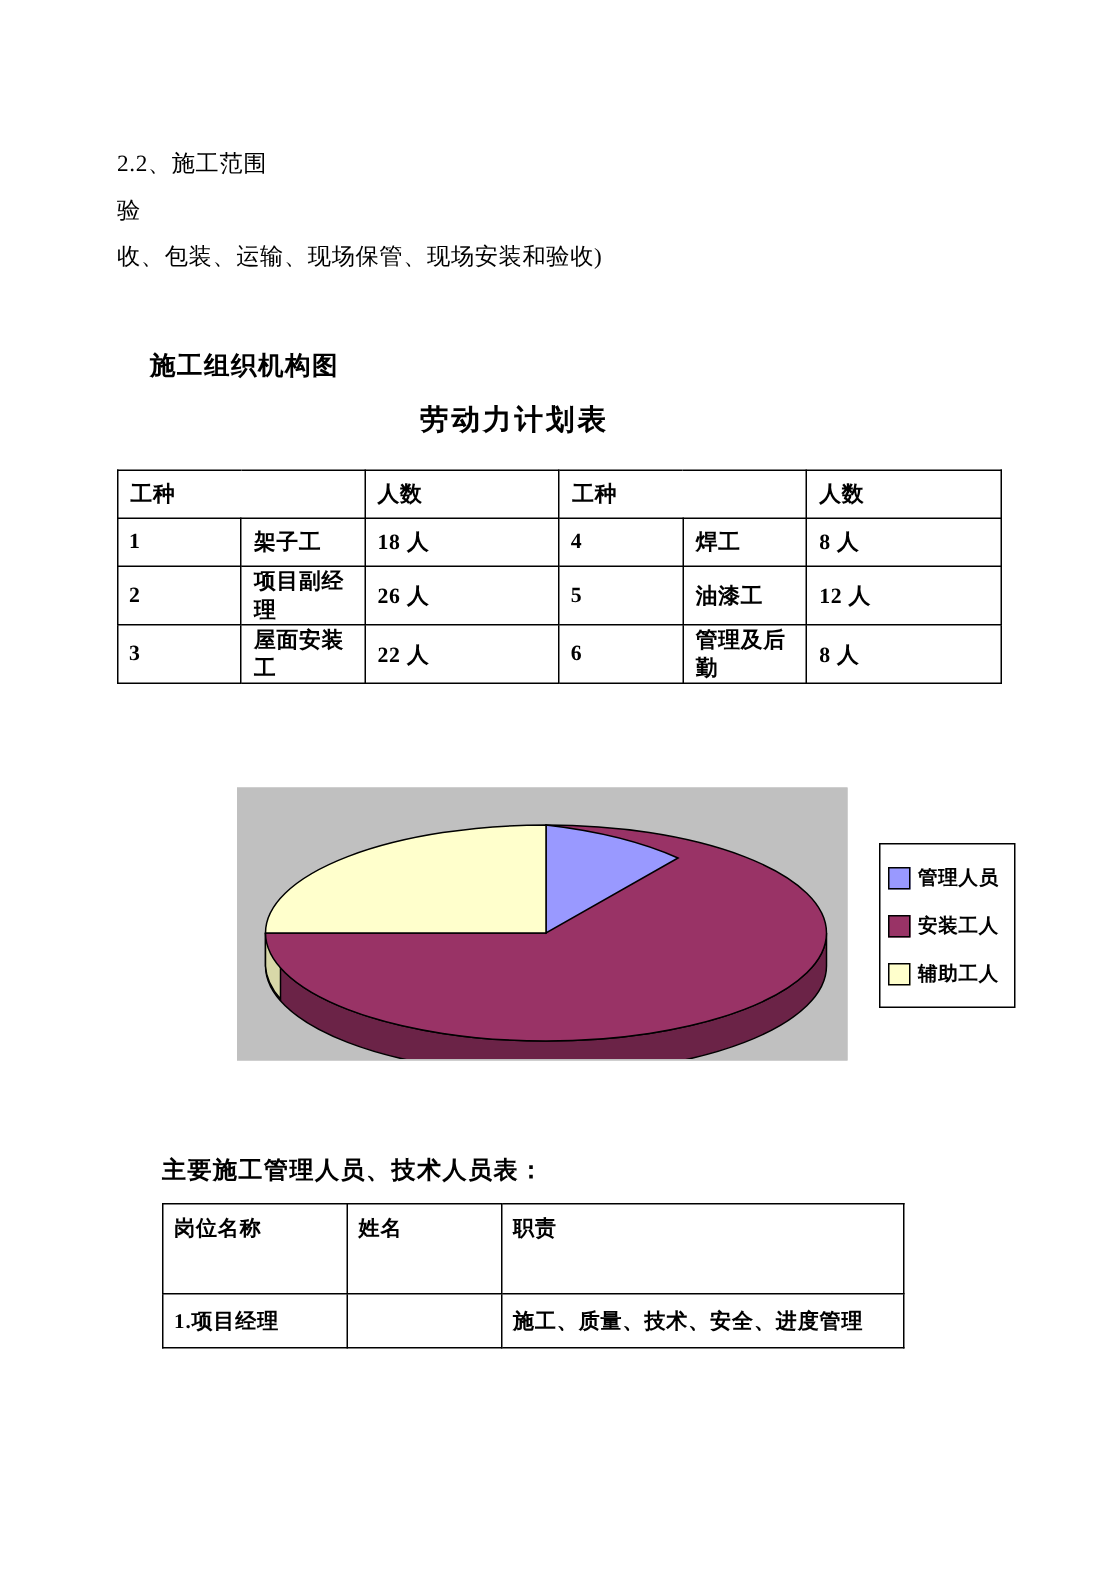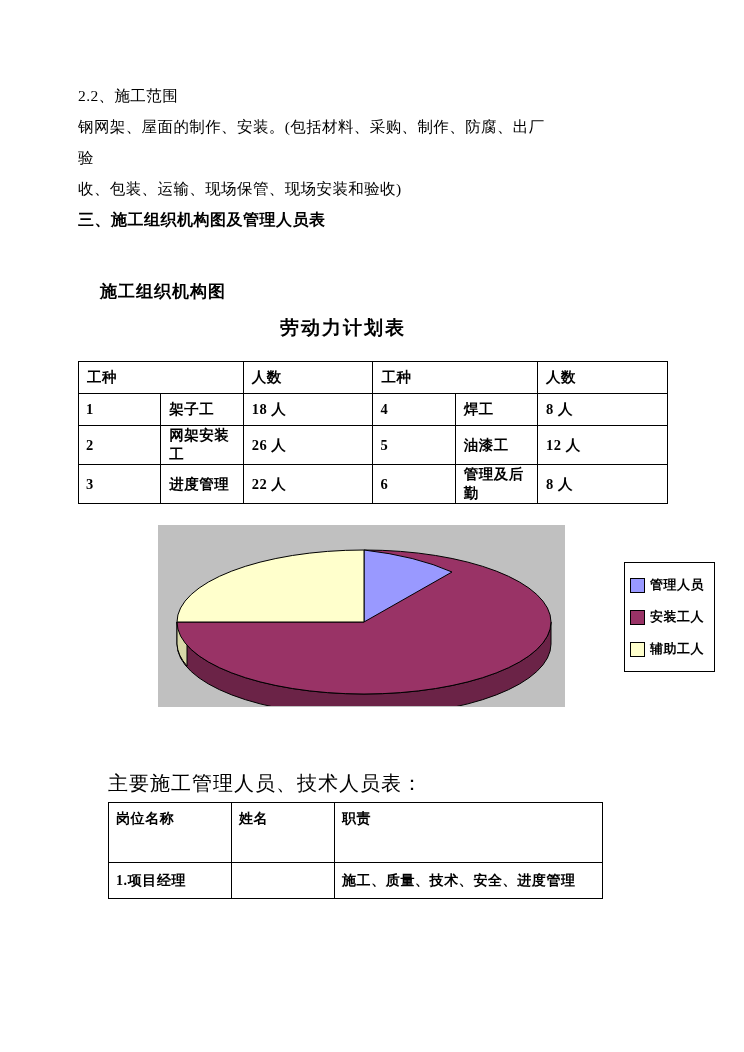--- a/index.html
+++ b/index.html
@@ -17,21 +17,21 @@
   }
   .page {
     position: absolute;
     left: 0; top: 0;
     width: 744px;
     height: 1052px;
   }
   .content {
     position: absolute;
     left: 78px;
-    top: 80px;
+    top: 94px;
     width: 590px;
   }
   .para {
     font-size: 15.5px;
     line-height: 31px;
     letter-spacing: 0.4px;
     white-space: nowrap;
   }
   .heading3 {
     font-size: 16px;
@@ -106,21 +106,20 @@
     border: 1px solid #c0c0c0;
   }
   .legend-box {
     position: absolute;
     left: 508px;
     top: 62px;
     width: 80px;
     border: 1px solid #000000;
     background: #ffffff;
     padding: 6px 4px 6px 5px;
-    margin-left: 38px;
   }
   .legend-row {
     display: flex;
     align-items: center;
     height: 32px;
   }
   .legend-swatch {
     width: 13px;
     height: 13px;
     border: 1px solid #000000;
@@ -130,22 +129,22 @@
   .legend-label {
     font-size: 13px;
     font-weight: bold;
     letter-spacing: 0.5px;
     white-space: nowrap;
   }
   .mgmt-title {
     position: absolute;
     left: 108px;
     top: 770px;
-    font-size: 20px;
-    font-weight: normal;
+    font-size: 16px;
+    font-weight: bold;
     letter-spacing: 1px;
   }
   table.mgmt {
     position: absolute;
     left: 108px;
     top: 802px;
     border-collapse: collapse;
     width: 470px;
     table-layout: fixed;
   }
@@ -163,24 +162,22 @@
   table.mgmt td.c2 { width: 95px; }
   table.mgmt td.c3 { width: 260px; }
 </style>
 </head>
 <body>
 
 <div class="page">
 
   <div class="content">
     <div class="para">2.2、施工范围</div>
-    <div class="para">钢网架、屋面的制作、安装。(包括材料、采购、制作、防腐、出厂</div>
     <div class="para">验</div>
     <div class="para">收、包装、运输、现场保管、现场安装和验收)</div>
-    <div class="heading3">三、施工组织机构图及管理人员表</div>
     <div class="heading-sub">施工组织机构图</div>
     <div class="table-title">劳动力计划表</div>
 
     <table class="labor">
       <tbody>
           <tr>
         <th class="hdr-job" colspan="2">工种</th>
         <th class="hdr-cnt">人数</th>
         <th class="hdr-job" colspan="2">工种</th>
         <th class="hdr-cnt">人数</th>
@@ -188,29 +185,29 @@
       <tr>
         <td class="num">1</td>
         <td class="job">架子工</td>
         <td class="cnt">18 人</td>
         <td class="num">4</td>
         <td class="job">焊工</td>
         <td class="cnt">8 人</td>
       </tr>
       <tr>
         <td class="num">2</td>
-        <td class="job">网架安装工</td>
+        <td class="job">项目副经理</td>
         <td class="cnt">26 人</td>
         <td class="num">5</td>
         <td class="job">油漆工</td>
         <td class="cnt">12 人</td>
       </tr>
       <tr>
         <td class="num">3</td>
-        <td class="job">进度管理</td>
+        <td class="job">屋面安装工</td>
         <td class="cnt">22 人</td>
         <td class="num">6</td>
         <td class="job">管理及后勤</td>
         <td class="cnt">8 人</td>
       </tr>
     </tbody>
       </table>
   </div>
 
   <div class="chart-area">

